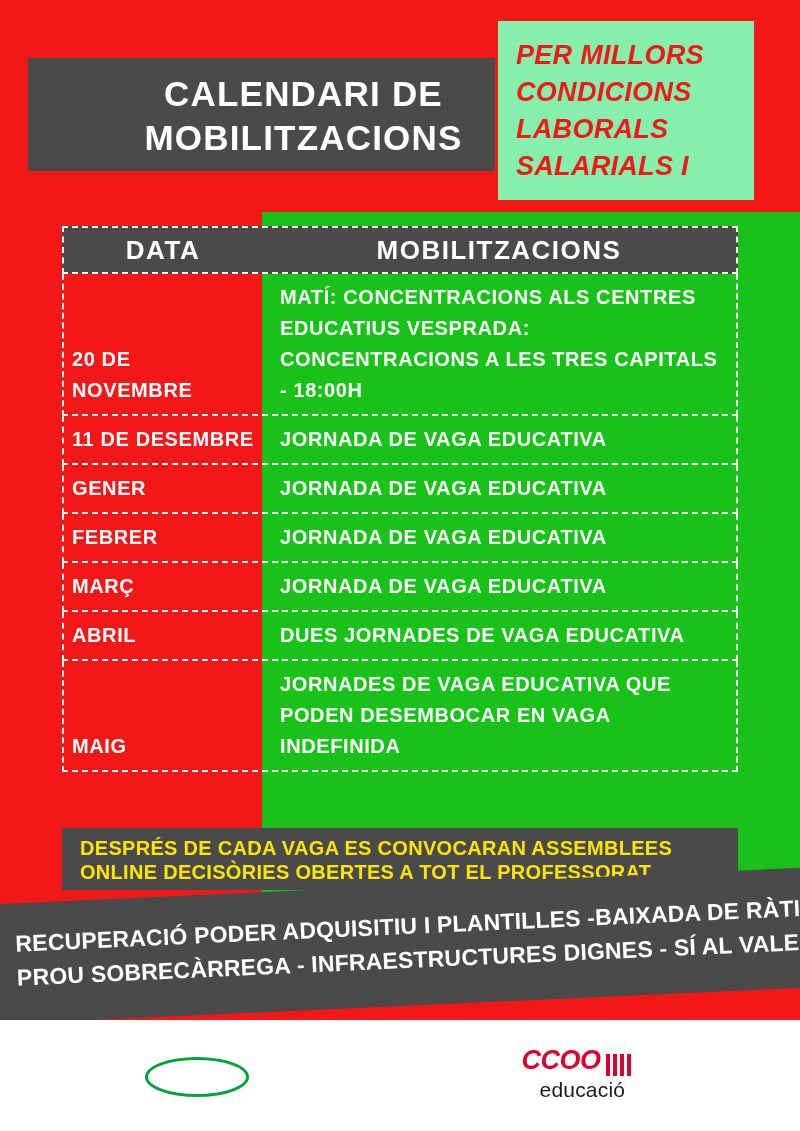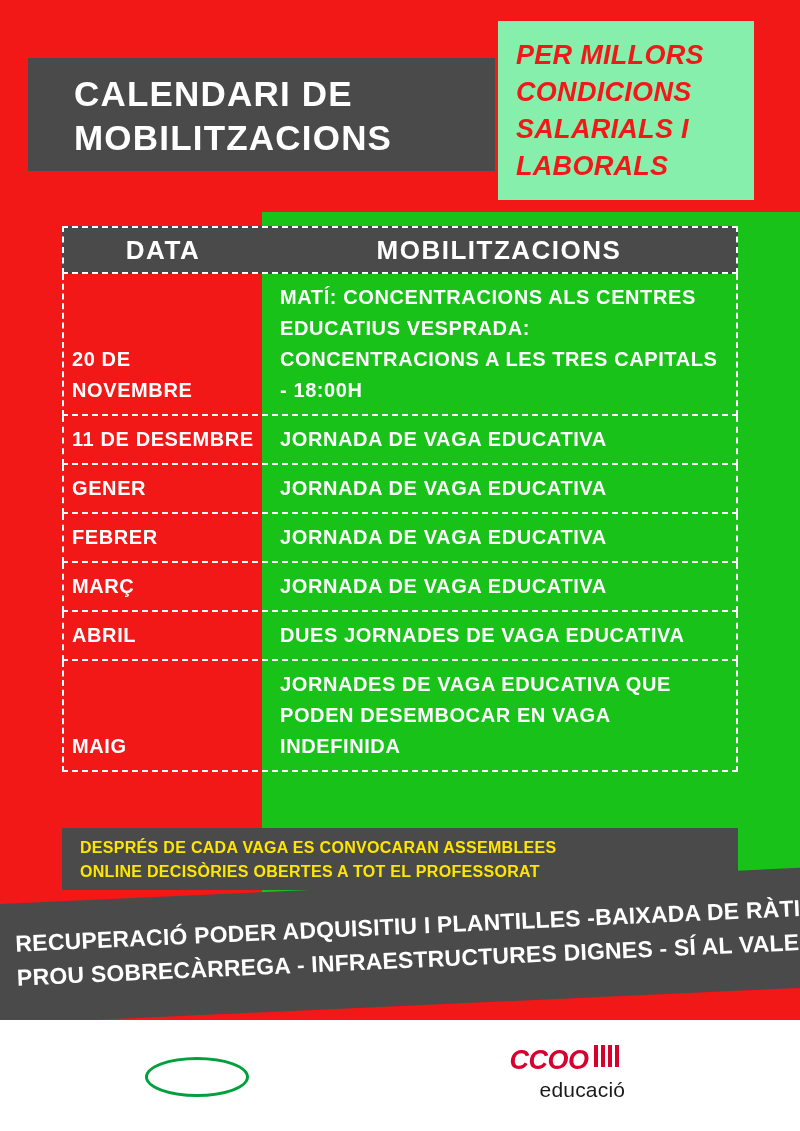--- a/index.html
+++ b/index.html
@@ -45,20 +45,21 @@
     box-sizing: border-box;
     padding: 14px 0 0 46px;
   }
   .title-band .line {
     color: #ffffff;
     font-size: 35px;
     font-weight: bold;
     letter-spacing: 1.2px;
     line-height: 44px;
     text-transform: uppercase;
+    text-align: center;
   }
 
   .claim-box {
     position: absolute;
     left: 495px;
     top: 18px;
     width: 262px;
     height: 185px;
     background: #86efac;
     border: 3px solid #f21818;
@@ -134,21 +135,21 @@
     left: 62px;
     top: 828px;
     width: 676px;
     height: 62px;
     background: #4a4a4a;
     box-sizing: border-box;
     padding: 8px 10px 0 18px;
   }
   .note-band .nline {
     color: #ffe600;
-    font-size: 16px;
+    font-size: 20px;
     font-weight: bold;
     line-height: 24px;
     letter-spacing: 0.3px;
     text-transform: uppercase;
   }
 
   
   .slant-band {
     position: absolute;
     left: -20px;
@@ -238,22 +239,22 @@
     font-size: 23px;
     font-weight: bold;
     font-style: italic;
     color: #00a03c;
     letter-spacing: 0.5px;
   }
 
   
   .logo-ccoo { position: relative; width: 150px; height: 62px; }
   .ccoo-top {
-    position: absolute; left: 4px; top: 0;
-    display: flex; align-items: flex-start;
+    position: absolute; left: 16px; top: 0;
+    display: flex; align-items: flex-end;
   }
   .ccoo-word {
     font-size: 27px;
     font-weight: bold;
     font-style: italic;
     color: #d7002e;
     letter-spacing: -0.5px;
   }
   .ccoo-bars { display: flex; margin-left: 5px; gap: 3px; }
   .ccoo-bars span {
@@ -304,22 +305,22 @@
   <div class="green-panel"></div>
 
   <div class="title-band">
     <div class="line">CALENDARI DE</div>
     <div class="line">MOBILITZACIONS</div>
   </div>
 
   <div class="claim-box">
     <div class="cline">PER MILLORS</div>
     <div class="cline">CONDICIONS</div>
+    <div class="cline">LABORALS</div>
     <div class="cline">SALARIALS I</div>
-    <div class="cline">LABORALS</div>
   </div>
 
   <div class="table">
     <div class="thead">
       <div class="th date-col">DATA</div>
       <div class="th mob-col">MOBILITZACIONS</div>
     </div>
 
     <div class="trow">
       <div class="td date-col">20 DE NOVEMBRE</div>

